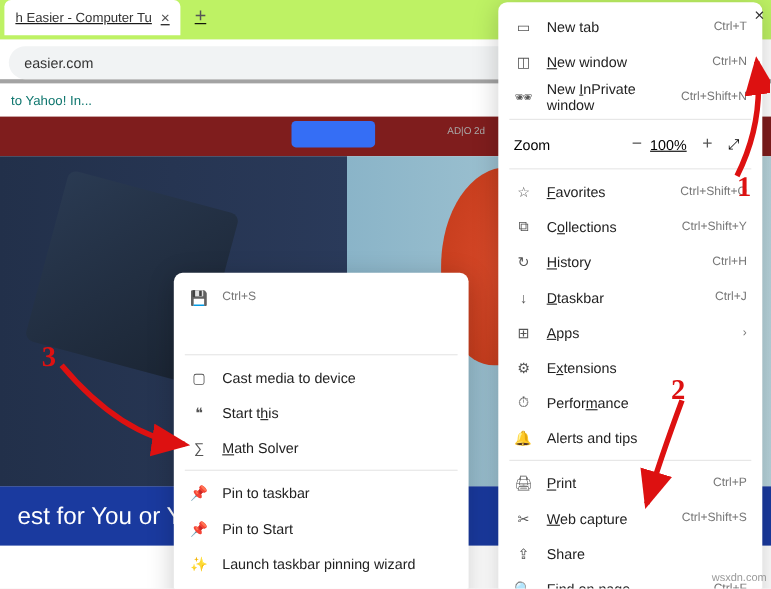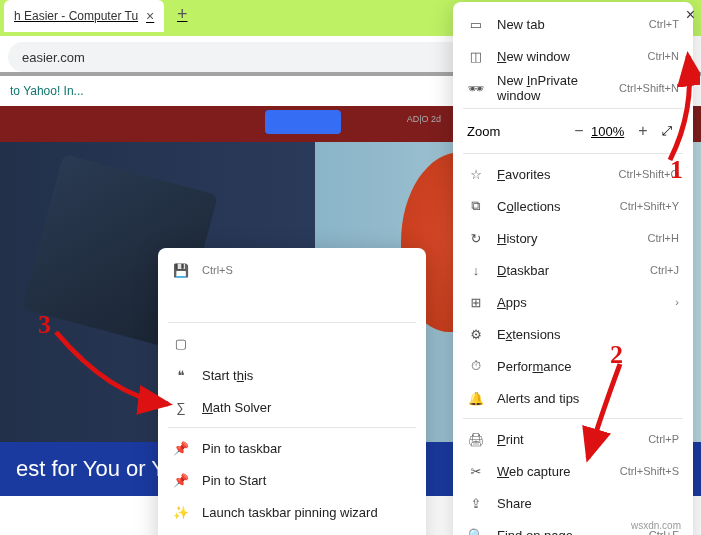--- a/index.html
+++ b/index.html
@@ -47,21 +47,21 @@
   
   
   .sub-menu { position: absolute; left: 158px; top: 248px; width: 268px; background: #fff; border-radius: 8px; box-shadow: 0 4px 24px rgba(0,0,0,0.2); padding: 6px 0; z-index: 15; }
   
   
   .anno-num { position: absolute; font-size: 26px; font-weight: bold; color: #d11; font-family: "Comic Sans MS", cursive; z-index: 30; }
   .arrow-svg { position: absolute; z-index: 25; }
   
   .win-close { position: absolute; right: 6px; top: 6px; font-size: 16px; color: #333; z-index: 30; }
   
-  .watermark { position: absolute; right: 20px; bottom: 4px; font-size: 10px; color: #999; z-index: 30; }
+  .watermark { position: absolute; right: 4px; bottom: 4px; font-size: 10px; color: #999; z-index: 30; }
 </style>
 </head>
 <body>
 
 <div class="tab-bar">
   <div class="tab">
     <span>h Easier - Computer Tu</span>
     <span class="tab-close">×</span>
   </div>
   <div class="new-tab">+</div>
@@ -190,20 +190,21 @@
   <div class="mm-row">
     <span class="mm-icon">💾</span>
     <span class="mm-short">Ctrl+S</span>
   </div>
   <div class="mm-row">
     <span class="mm-icon"></span>
   </div>
   <div class="mm-sep"></div>
   <div class="mm-row">
     <span class="mm-icon">▢</span>
+    <span class="mm-label">Cast media to device</span>
   </div>
   <div class="mm-row">
     <span class="mm-icon">❝</span>
     <span class="mm-label"><span>Start t</span><u>h</u><span>is</span></span>
   </div>
   <div class="mm-row">
     <span class="mm-icon">∑</span>
     <span class="mm-label"><u>M</u><span>ath Solver</span></span>
   </div>
   <div class="mm-sep"></div>

